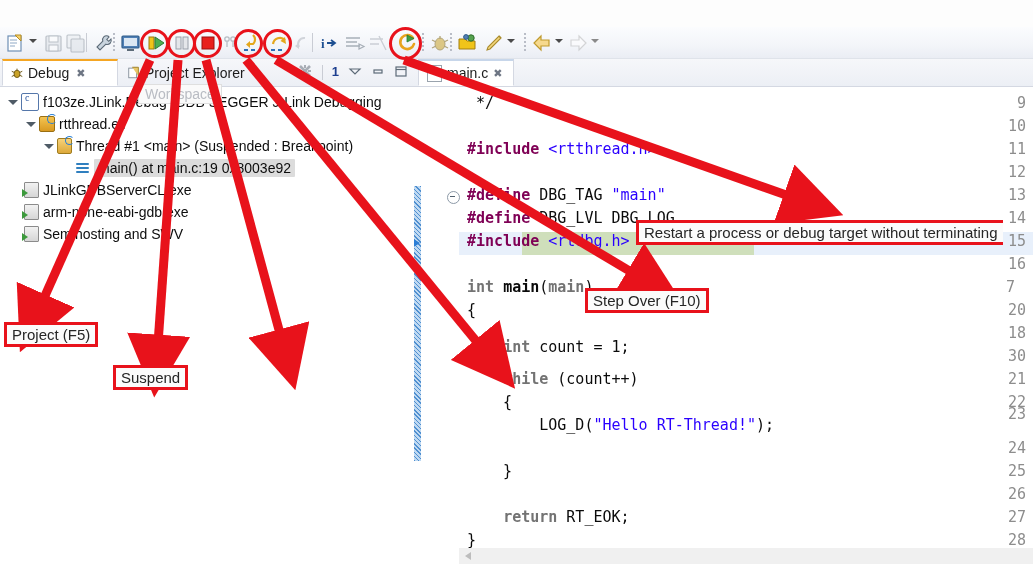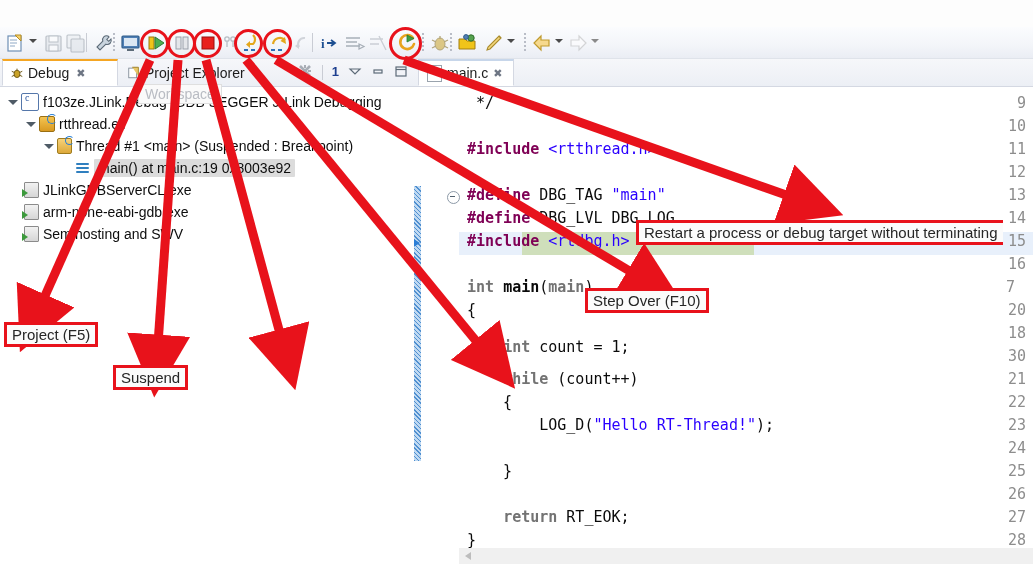--- a/index.html
+++ b/index.html
@@ -428,21 +428,21 @@
       <div class="ln" style="top:99px">13</div>
       <div class="ln" style="top:122px">14</div>
       <div class="ln" style="top:145px">15</div>
       <div class="ln" style="top:168px">16</div>
       <div class="ln" style="top:191px;right:18px">7</div>
       <div class="ln" style="top:214px">20</div>
       <div class="ln" style="top:237px">18</div>
       <div class="ln" style="top:260px">30</div>
       <div class="ln" style="top:283px">21</div>
       <div class="ln" style="top:306px">22</div>
-      <div class="ln" style="top:329px">23</div>
+      <div class="ln" style="top:318px">23</div>
       <div class="ln" style="top:352px">24</div>
       <div class="ln" style="top:375px">25</div>
       <div class="ln" style="top:398px">26</div>
       <div class="ln" style="top:421px">27</div>
       <div class="ln" style="top:444px">28</div>
       <div class="ln" style="top:467px">29</div>
 
       <div class="code">
         <div class="cl" style="top:7px"> */</div>
         <div class="cl" style="top:30px"></div>

